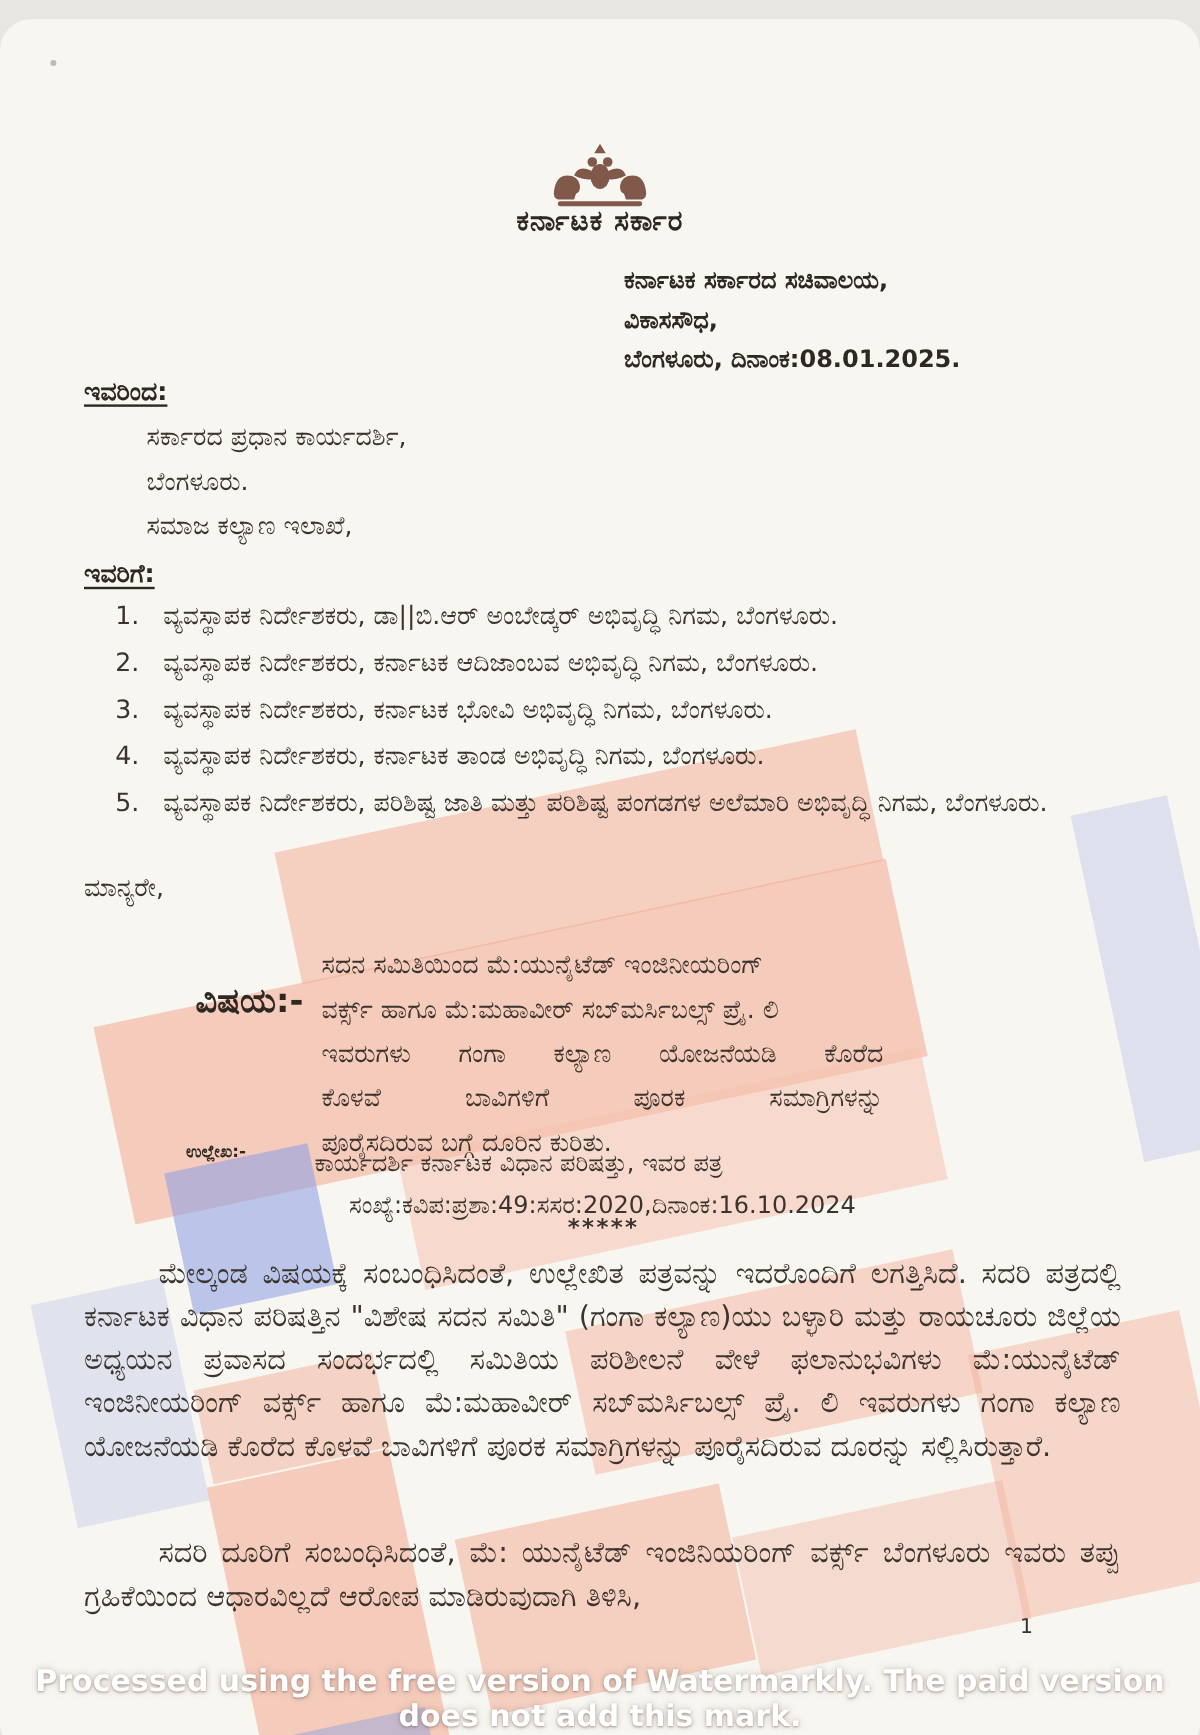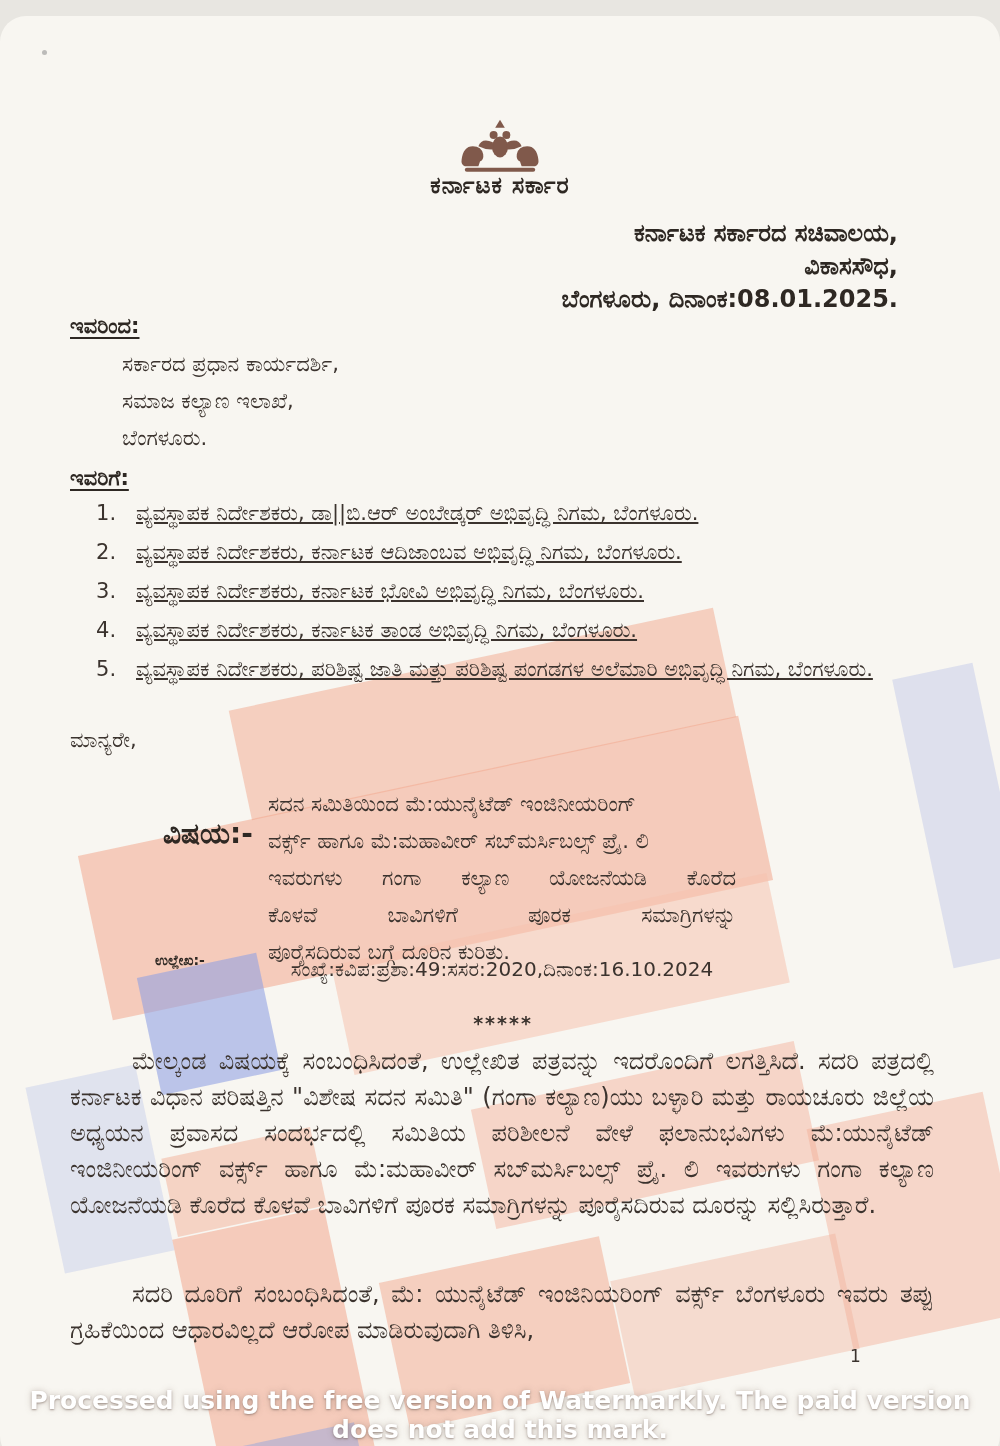--- a/index.html
+++ b/index.html
@@ -24,30 +24,30 @@
   .speck{position:absolute;width:5px;height:5px;border-radius:50%;background:#8a8a8a;opacity:.55;}
   
   .content{position:absolute;inset:0;z-index:1;}
   .emblem{position:absolute;top:102px;left:50%;transform:translateX(-50%);}
   .gov-title{
     position:absolute;top:156px;left:0;width:100%;
     text-align:center;font-weight:bold;font-size:23px;
     color:var(--head-ink,#2e2823);letter-spacing:1px;
   }
   .ref-no{position:absolute;top:201px;left:70px;font-weight:bold;font-size:21px;color:var(--head-ink,#2e2823);}
-  .addr{position:absolute;top:201px;left:520px;width:378px;text-align:right;
-        font-weight:bold;font-size:24px;line-height:33px;color:var(--head-ink,#2e2823);}
+  .addr{position:absolute;top:201px;left:520px;width:378px;text-align:left;
+        font-weight:bold;font-size:20px;line-height:33px;color:var(--head-ink,#2e2823);}
   .sec-label{font-weight:bold;font-size:21px;text-decoration:underline;
              text-underline-offset:4px;color:var(--head-ink,#2e2823);}
   .from-label{position:absolute;top:298px;left:70px;}
   .from-lines{position:absolute;top:330px;left:122px;font-size:21px;line-height:37px;}
   .to-label{position:absolute;top:450px;left:70px;}
   .to-list{position:absolute;top:478px;left:96px;width:812px;margin:0;padding:0;
            list-style:none;counter-reset:toi;font-size:21px;line-height:39px;}
-  .to-list li{counter-increment:toi;padding-left:40px;position:relative;text-decoration:underline;}
+  .to-list li{counter-increment:toi;padding-left:40px;position:relative;}
   .to-list li::before{content:counter(toi) ".";position:absolute;left:0;}
   .salutation{position:absolute;top:712px;left:70px;font-size:21px;font-weight:normal;}
   .subj-label{position:absolute;top:801px;left:163px;font-weight:bold;font-size:28px;color:var(--head-ink,#2e2823);}
   .subj-lines{position:absolute;top:770px;left:268px;width:468px;font-size:21px;line-height:37px;}
   .subj-lines .jl{text-align:justify;text-align-last:justify;}
   .subj-lines .ll{text-align:left;}
   .refr-label{position:absolute;top:936px;left:155px;font-weight:bold;font-size:14px;color:var(--head-ink,#2e2823);}
   .refr-lines{position:absolute;top:936px;left:262px;width:480px;font-size:20px;line-height:35px;}
   .stars{position:absolute;top:996px;left:268px;width:470px;text-align:center;
          font-weight:bold;font-size:19px;letter-spacing:2px;}
@@ -106,22 +106,22 @@
 
     <div class="addr">
       <div>ಕರ್ನಾಟಕ ಸರ್ಕಾರದ ಸಚಿವಾಲಯ,</div>
       <div>ವಿಕಾಸಸೌಧ,</div>
       <div>ಬೆಂಗಳೂರು, ದಿನಾಂಕ:08.01.2025.</div>
     </div>
 
     <div class="sec-label from-label">ಇವರಿಂದ:</div>
     <div class="from-lines">
       <div>ಸರ್ಕಾರದ ಪ್ರಧಾನ ಕಾರ್ಯದರ್ಶಿ,</div>
+      <div>ಬೆಂಗಳೂರು.</div>
       <div>ಸಮಾಜ ಕಲ್ಯಾಣ ಇಲಾಖೆ,</div>
-      <div>ಬೆಂಗಳೂರು.</div>
     </div>
 
     <div class="sec-label to-label">ಇವರಿಗೆ:</div>
     <ol class="to-list">
       <li>ವ್ಯವಸ್ಥಾಪಕ ನಿರ್ದೇಶಕರು, ಡಾ||ಬಿ.ಆರ್ ಅಂಬೇಡ್ಕರ್ ಅಭಿವೃದ್ಧಿ ನಿಗಮ, ಬೆಂಗಳೂರು.</li>
       <li>ವ್ಯವಸ್ಥಾಪಕ ನಿರ್ದೇಶಕರು, ಕರ್ನಾಟಕ ಆದಿಜಾಂಬವ ಅಭಿವೃದ್ಧಿ ನಿಗಮ, ಬೆಂಗಳೂರು.</li>
       <li>ವ್ಯವಸ್ಥಾಪಕ ನಿರ್ದೇಶಕರು, ಕರ್ನಾಟಕ ಭೋವಿ ಅಭಿವೃದ್ಧಿ ನಿಗಮ, ಬೆಂಗಳೂರು.</li>
       <li>ವ್ಯವಸ್ಥಾಪಕ ನಿರ್ದೇಶಕರು, ಕರ್ನಾಟಕ ತಾಂಡ ಅಭಿವೃದ್ಧಿ ನಿಗಮ, ಬೆಂಗಳೂರು.</li>
       <li>ವ್ಯವಸ್ಥಾಪಕ ನಿರ್ದೇಶಕರು, ಪರಿಶಿಷ್ಟ ಜಾತಿ ಮತ್ತು ಪರಿಶಿಷ್ಟ ಪಂಗಡಗಳ ಅಲೆಮಾರಿ ಅಭಿವೃದ್ಧಿ ನಿಗಮ, ಬೆಂಗಳೂರು.</li>
     </ol>
@@ -132,20 +132,21 @@
     <div class="subj-lines">
       <div class="ll">ಸದನ ಸಮಿತಿಯಿಂದ ಮೆ:ಯುನೈಟೆಡ್ ಇಂಜಿನೀಯರಿಂಗ್</div>
       <div class="ll">ವರ್ಕ್ಸ್ ಹಾಗೂ ಮೆ:ಮಹಾವೀರ್ ಸಬ್‌ಮರ್ಸಿಬಲ್ಸ್ ಪ್ರೈ. ಲಿ</div>
       <div class="jl">ಇವರುಗಳು ಗಂಗಾ ಕಲ್ಯಾಣ ಯೋಜನೆಯಡಿ ಕೊರೆದ</div>
       <div class="jl">ಕೊಳವೆ ಬಾವಿಗಳಿಗೆ ಪೂರಕ ಸಮಾಗ್ರಿಗಳನ್ನು</div>
       <div class="ll">ಪೂರೈಸದಿರುವ ಬಗ್ಗೆ ದೂರಿನ ಕುರಿತು.</div>
     </div>
 
     <div class="refr-label">ಉಲ್ಲೇಖ:-</div>
     <div class="refr-lines">
+      <div>ಕಾರ್ಯದರ್ಶಿ ಕರ್ನಾಟಕ ವಿಧಾನ ಪರಿಷತ್ತು, ಇವರ ಪತ್ರ</div>
       <div style="text-align:center;">ಸಂಖ್ಯೆ:ಕವಿಪ:ಪ್ರಶಾ:49:ಸಸರ:2020,ದಿನಾಂಕ:16.10.2024</div>
     </div>
 
     <div class="stars">*****</div>
 
     <p class="body-para para1">ಮೇಲ್ಕಂಡ ವಿಷಯಕ್ಕೆ ಸಂಬಂಧಿಸಿದಂತೆ, ಉಲ್ಲೇಖಿತ ಪತ್ರವನ್ನು ಇದರೊಂದಿಗೆ ಲಗತ್ತಿಸಿದೆ. ಸದರಿ ಪತ್ರದಲ್ಲಿ ಕರ್ನಾಟಕ ವಿಧಾನ ಪರಿಷತ್ತಿನ "ವಿಶೇಷ ಸದನ ಸಮಿತಿ" (ಗಂಗಾ ಕಲ್ಯಾಣ)ಯು ಬಳ್ಳಾರಿ ಮತ್ತು ರಾಯಚೂರು ಜಿಲ್ಲೆಯ ಅಧ್ಯಯನ ಪ್ರವಾಸದ ಸಂದರ್ಭದಲ್ಲಿ ಸಮಿತಿಯ ಪರಿಶೀಲನೆ ವೇಳೆ ಫಲಾನುಭವಿಗಳು ಮೆ:ಯುನೈಟೆಡ್ ಇಂಜಿನೀಯರಿಂಗ್ ವರ್ಕ್ಸ್ ಹಾಗೂ ಮೆ:ಮಹಾವೀರ್ ಸಬ್‌ಮರ್ಸಿಬಲ್ಸ್ ಪ್ರೈ. ಲಿ ಇವರುಗಳು ಗಂಗಾ ಕಲ್ಯಾಣ ಯೋಜನೆಯಡಿ ಕೊರೆದ ಕೊಳವೆ ಬಾವಿಗಳಿಗೆ ಪೂರಕ ಸಮಾಗ್ರಿಗಳನ್ನು ಪೂರೈಸದಿರುವ ದೂರನ್ನು ಸಲ್ಲಿಸಿರುತ್ತಾರೆ.</p>
     <p class="body-para para2">ಸದರಿ ದೂರಿಗೆ ಸಂಬಂಧಿಸಿದಂತೆ, ಮೆ: ಯುನೈಟೆಡ್ ಇಂಜಿನಿಯರಿಂಗ್ ವರ್ಕ್ಸ್ ಬೆಂಗಳೂರು ಇವರು ತಪ್ಪು ಗ್ರಹಿಕೆಯಿಂದ ಆಧಾರವಿಲ್ಲದೆ ಆರೋಪ ಮಾಡಿರುವುದಾಗಿ ತಿಳಿಸಿ,</p>
 
     <div class="page-number">1</div>
   </div>

